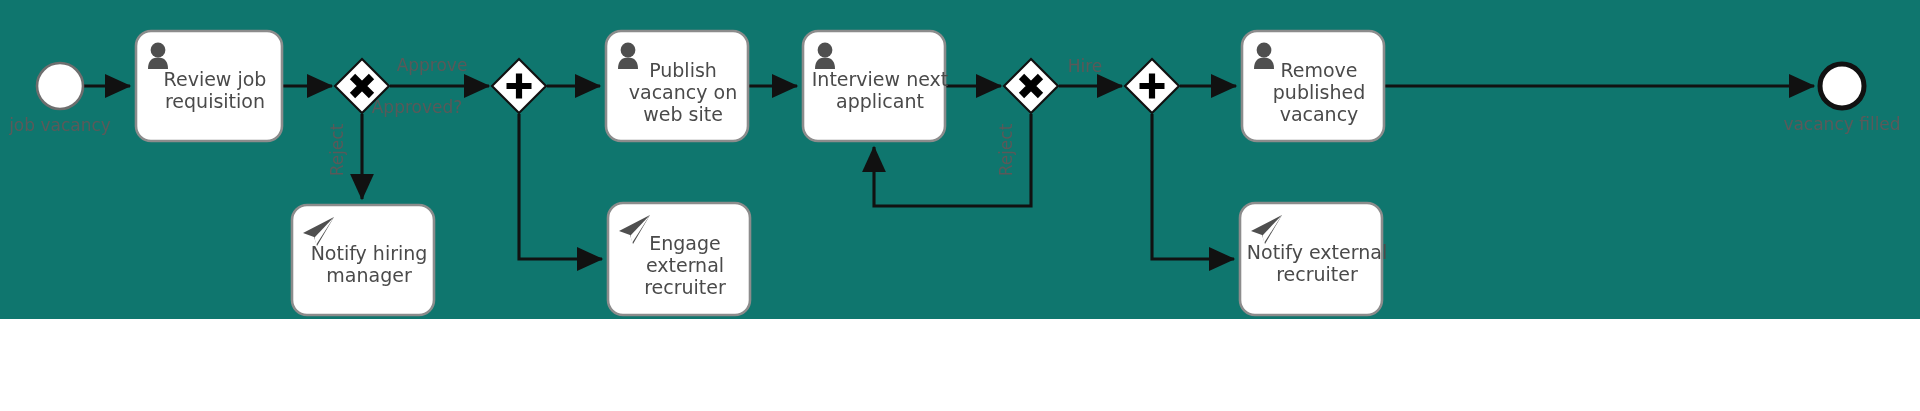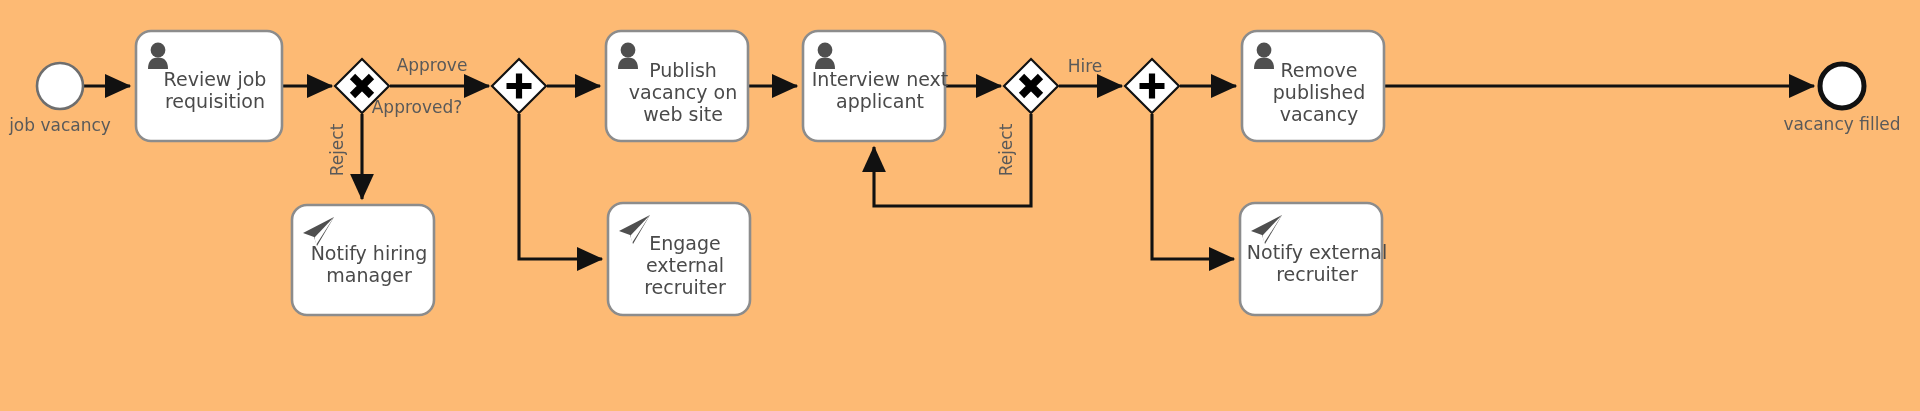--- a/index.html
+++ b/index.html
@@ -10,22 +10,22 @@
   }
   body {
     width: 1920px;
     height: 411px;
     overflow: hidden;
     font-family: "DejaVu Sans", "Liberation Sans", sans-serif;
   }
   #diagram-root {
     position: relative;
     width: 1920px;
-    height: 411px;
-    background: #fdba74;
+    height: 319px;
+    background: #0f766e;
   }
   svg#bpmn-canvas {
     display: block;
     width: 1920px;
     height: 411px;
   }
   .task-shape {
     fill: #ffffff;
     stroke: #8c8c8c;
     stroke-width: 2.6;

